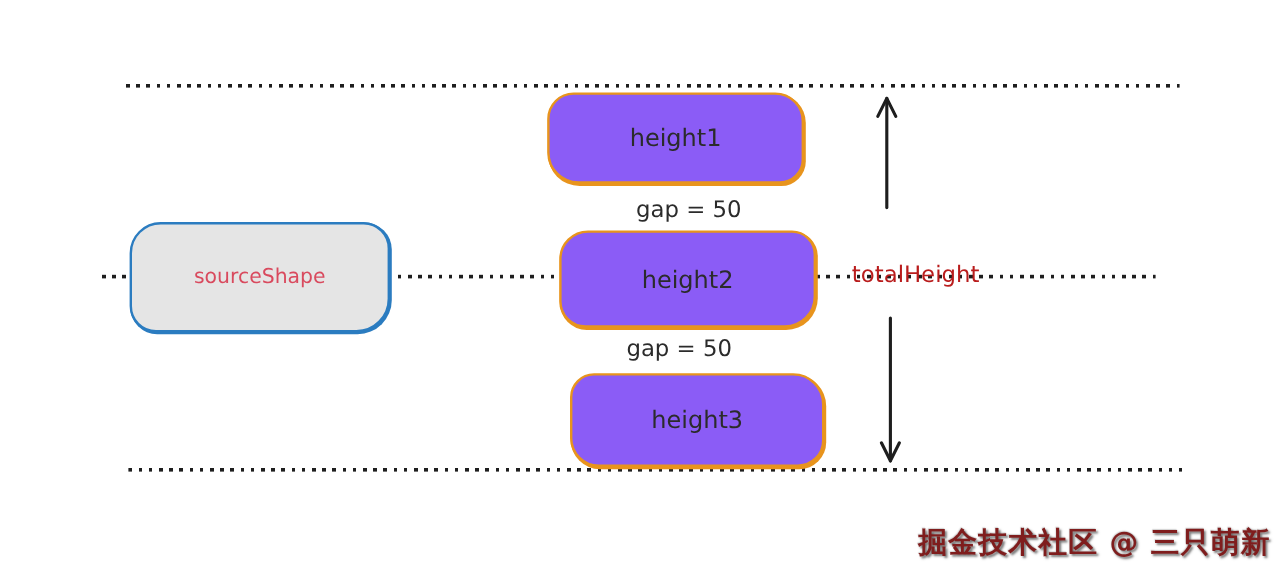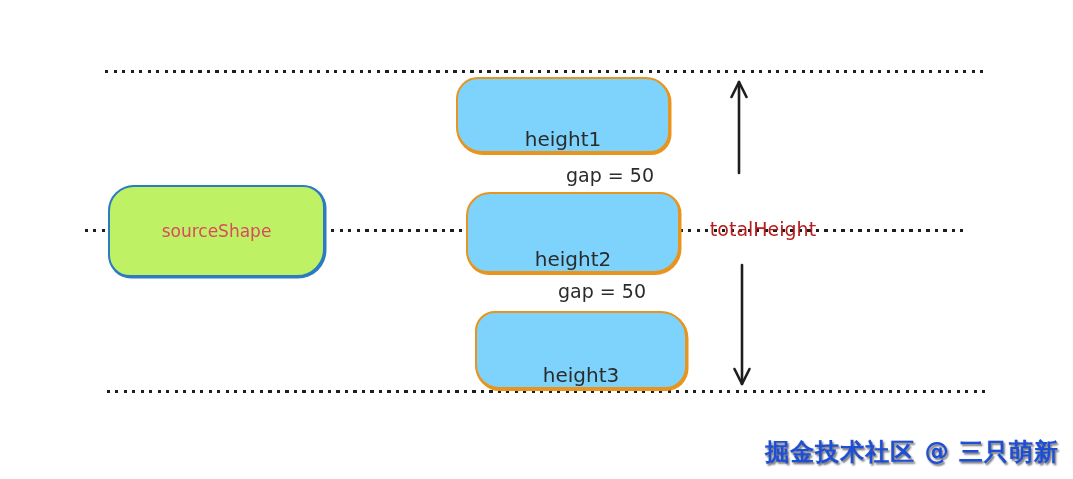--- a/index.html
+++ b/index.html
@@ -29,47 +29,46 @@
     position: absolute;
     display: flex;
     align-items: center;
     justify-content: center;
     z-index: 2;
     box-sizing: border-box;
   }
   .source-node {
     left: 108px; top: 185px;
     width: 217px; height: 92px;
-    background: #bef264;
+    background: #e5e5e5;
     border: 2.5px solid #2b7cc0;
     border-radius: 26px 22px 28px 22px;
     box-shadow: 1px 1px 0 0.5px #2b7cc0;
   }
   .source-node .label {
     color: #d94a5e;
     font-size: 17px;
   }
   .pink-node {
-    background: #7dd3fc;
+    background: #8b5cf6;
     border: 2.5px solid #e8941d;
     box-shadow: 1px 1.5px 0 0.5px #e8941d;
-    align-items: flex-end;
   }
   .pink-node .label {
     color: #2b2b2b;
     font-size: 20px;
   }
   .node-h1 { left: 456px; top: 77px;  width: 214px; height: 76px; border-radius: 22px 24px 20px 26px; }
   .node-h2 { left: 454px; top: 192px; width: 214px; height: 81px; border-radius: 24px 20px 26px 22px; margin-left: 12px; }
   .node-h3 { left: 475px; top: 311px; width: 212px; height: 78px; border-radius: 20px 26px 22px 24px; }
 
   .gap-label {
     position: absolute;
     width: 160px;
-    text-align: right;
+    text-align: center;
     color: #2b2b2b;
     font-size: 19px;
     z-index: 3;
   }
   .gap-1 { left: 494px; top: 164px; }
   .gap-2 { left: 486px; top: 280px; }
 
   .total-height-label {
     position: absolute;
     left: 700px; top: 218px;
@@ -87,21 +86,21 @@
   .arrow-up   { left: 724px; top: 76px;  }
   .arrow-down { left: 727px; top: 260px; }
 
   .watermark {
     position: absolute;
     right: 14px;
     top: 436px;
     font-size: 24px;
     font-weight: 700;
     letter-spacing: 1px;
-    color: #1d4ed8;
+    color: #7f1d1d;
     text-shadow: 1.5px 1.5px 2px rgba(0,0,0,0.55), -0.5px -0.5px 1px rgba(0,0,0,0.18);
     z-index: 4;
     white-space: nowrap;
   }
 </style>
 </head>
 <body>
 
 <div class="canvas">
 

